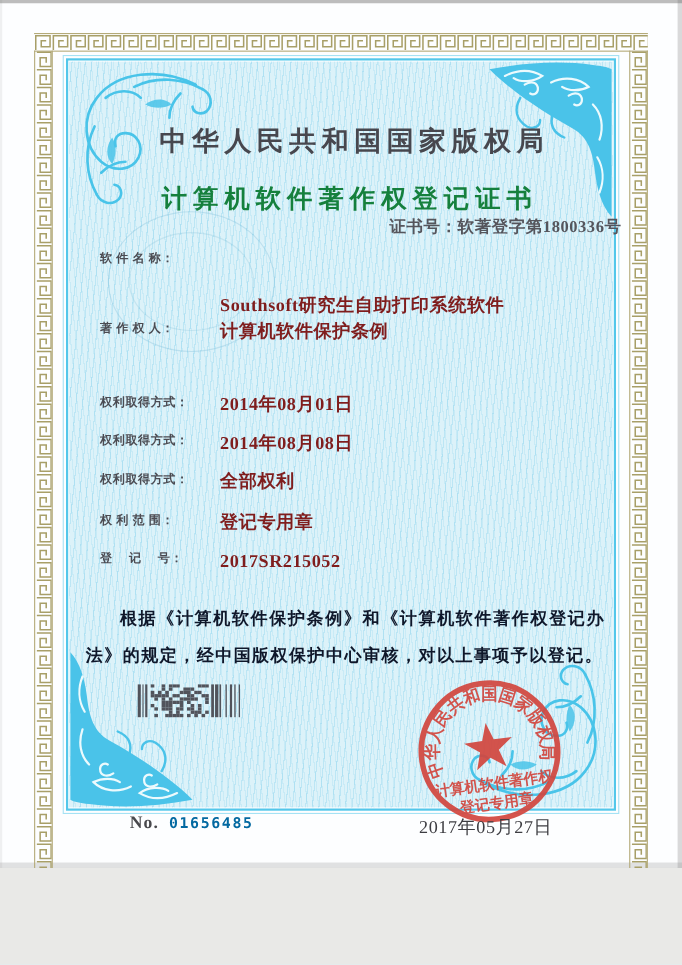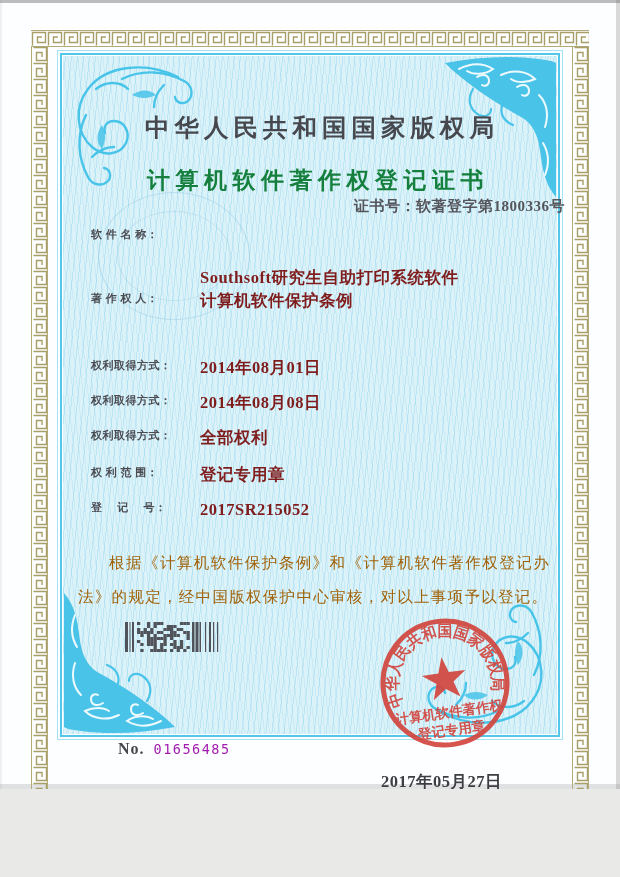--- a/index.html
+++ b/index.html
@@ -42,28 +42,28 @@
     font-size:24.5px;font-weight:700;letter-spacing:5px;color:#47474e;}
   .title{top:149px;left:0;right:0;text-align:center;padding-left:16px;
     font-size:23px;font-weight:700;letter-spacing:5.5px;color:#15803d;margin-top:16px;}
   .certno{top:197px;right:55px;font-size:15px;letter-spacing:.5px;color:#55555c;font-weight:600;}
   .frow{position:absolute;left:0;top:0;width:100%;z-index:3;}
   .flabel{position:absolute;left:91px;font-size:11px;font-weight:700;letter-spacing:.5px;
     color:#4b4b52;white-space:pre;}
   .fvalue{position:absolute;left:200px;font-size:16.5px;font-weight:600;letter-spacing:.5px;
     color:#7f1d1d;white-space:pre;line-height:20.5px;}
   .fvalue span{display:block;}
-  .statement{top:546px;left:78px;width:472px;font-size:15.5px;font-weight:400;
-    letter-spacing:1.3px;line-height:34px;text-indent:2em;color:#a16207;text-align:justify;}
+  .statement{top:546px;left:78px;width:472px;font-size:15.5px;font-weight:700;
+    letter-spacing:1.3px;line-height:34px;text-indent:2em;color:#0f172a;text-align:justify;}
   .barcode{position:absolute;left:125px;top:622px;z-index:3;}
   .seal{position:absolute;left:355px;top:588px;width:180px;height:190px;z-index:4;opacity:.92;}
-  .seal-date{top:771px;left:381px;font-size:16.5px;font-weight:700;letter-spacing:.5px;color:#3d3d42;z-index:5;}
+  .seal-date{top:741px;left:381px;font-size:16.5px;font-weight:400;letter-spacing:.5px;color:#3d3d42;z-index:5;}
   .serial{top:740px;left:118px;z-index:3;font-size:16px;color:#48484c;font-weight:600;letter-spacing:1px;}
   .serial .num{font-family:"DejaVu Sans Mono","Liberation Mono",monospace;
-    font-size:13.5px;color:#a21caf;letter-spacing:1.5px;margin-left:9px;font-weight:400;}
+    font-size:13.5px;color:#0369a1;letter-spacing:1.5px;margin-left:9px;font-weight:700;}
 </style>
 </head>
 <body>
 
 <div class="paper">
 
   <svg width="0" height="0" style="position:absolute">
     <defs>
       <g id="mu">
         <path d="M1.5,14.5 L1.5,1.5 L14.5,1.5 L14.5,11.5 L6.5,11.5 L6.5,6 L11,6" stroke="#a89f68" stroke-width="1.4" fill="none"></path>

